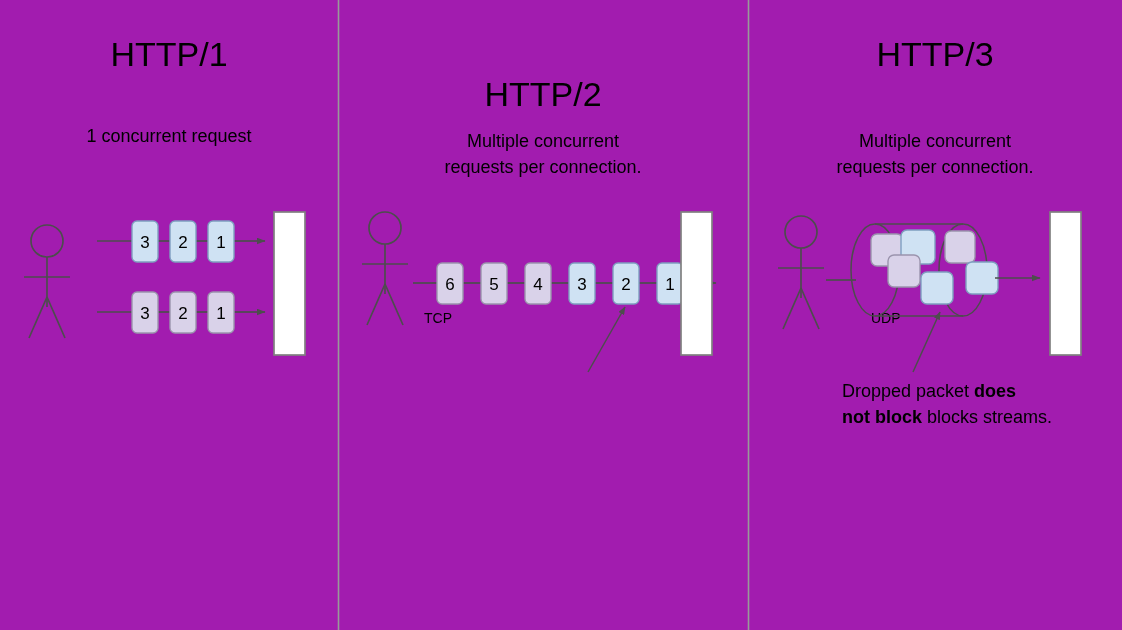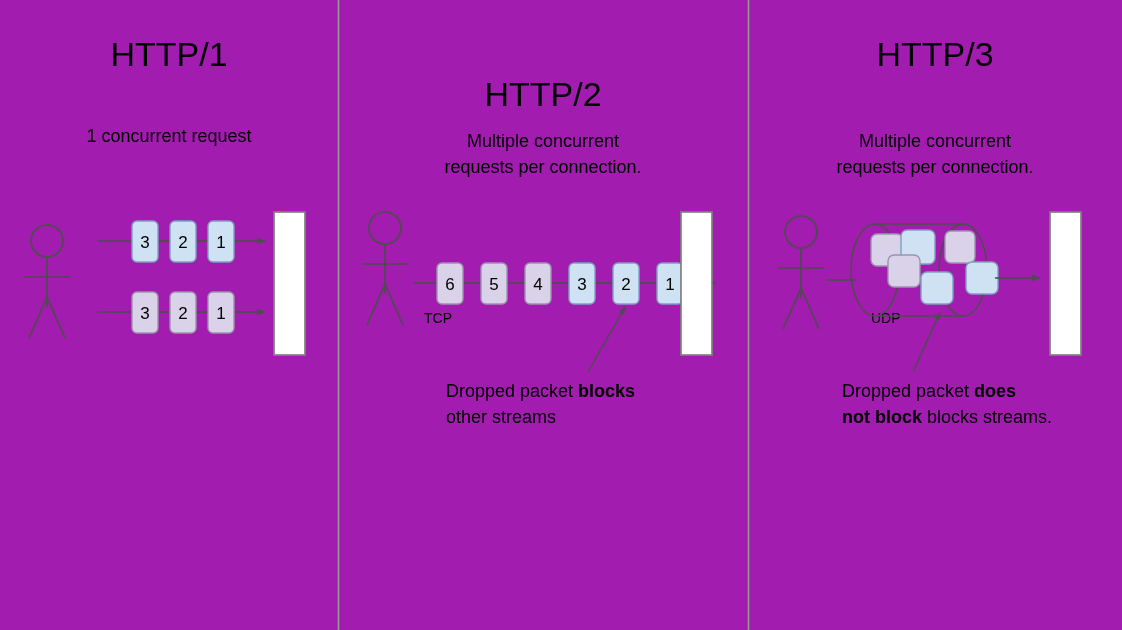--- a/index.html
+++ b/index.html
@@ -80,24 +80,20 @@
     <div>requests per connection.</div>
   </div>
   <div class="col-desc" style="left:748px; top:128px; width:374px;">
     <div>Multiple concurrent</div>
     <div>requests per connection.</div>
   </div>
 
   <div class="proto-label" style="left:424px; top:310px;text-align:center;">TCP</div>
   <div class="proto-label" style="left:863px; top:310px;margin-left:8px;">UDP</div>
 
-  <div class="col-caption" style="left:446px; top:378px; width:300px;">
-    <div><span>Dropped packet </span><b>blocks</b></div>
-    <div>other streams</div>
-  </div>
 
   <div class="col-caption" style="left:842px; top:378px; width:300px;">
     <div><span>Dropped packet </span><b>does</b></div>
     <div><b>not block</b><span> blocks streams.</span></div>
   </div>
 
   <svg class="svg-layer" viewBox="0 0 1122 630">
     <defs>
       <marker id="arrowhead" markerWidth="9" markerHeight="7" refX="8.5" refY="3.5" orient="auto" markerUnits="userSpaceOnUse">
         <polygon points="0 0, 9 3.5, 0 7" fill="#4d4d4d"></polygon>

